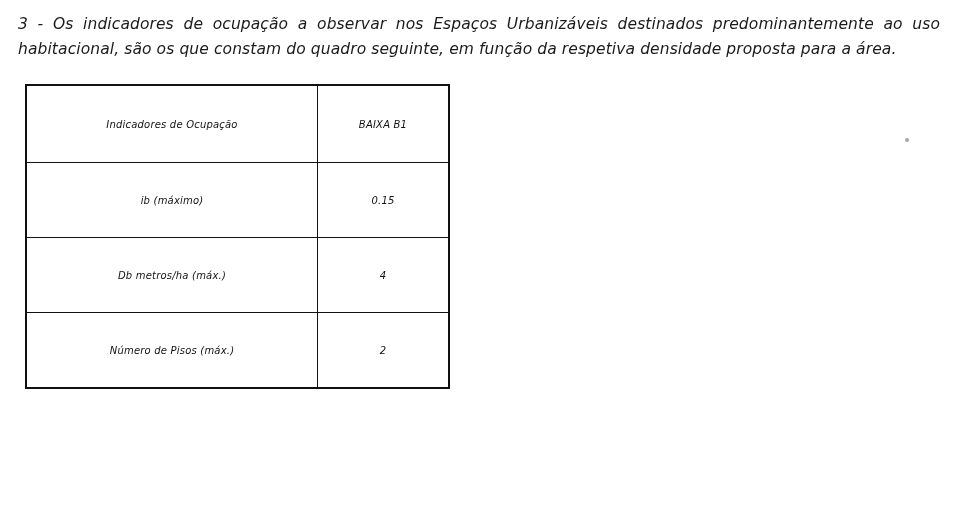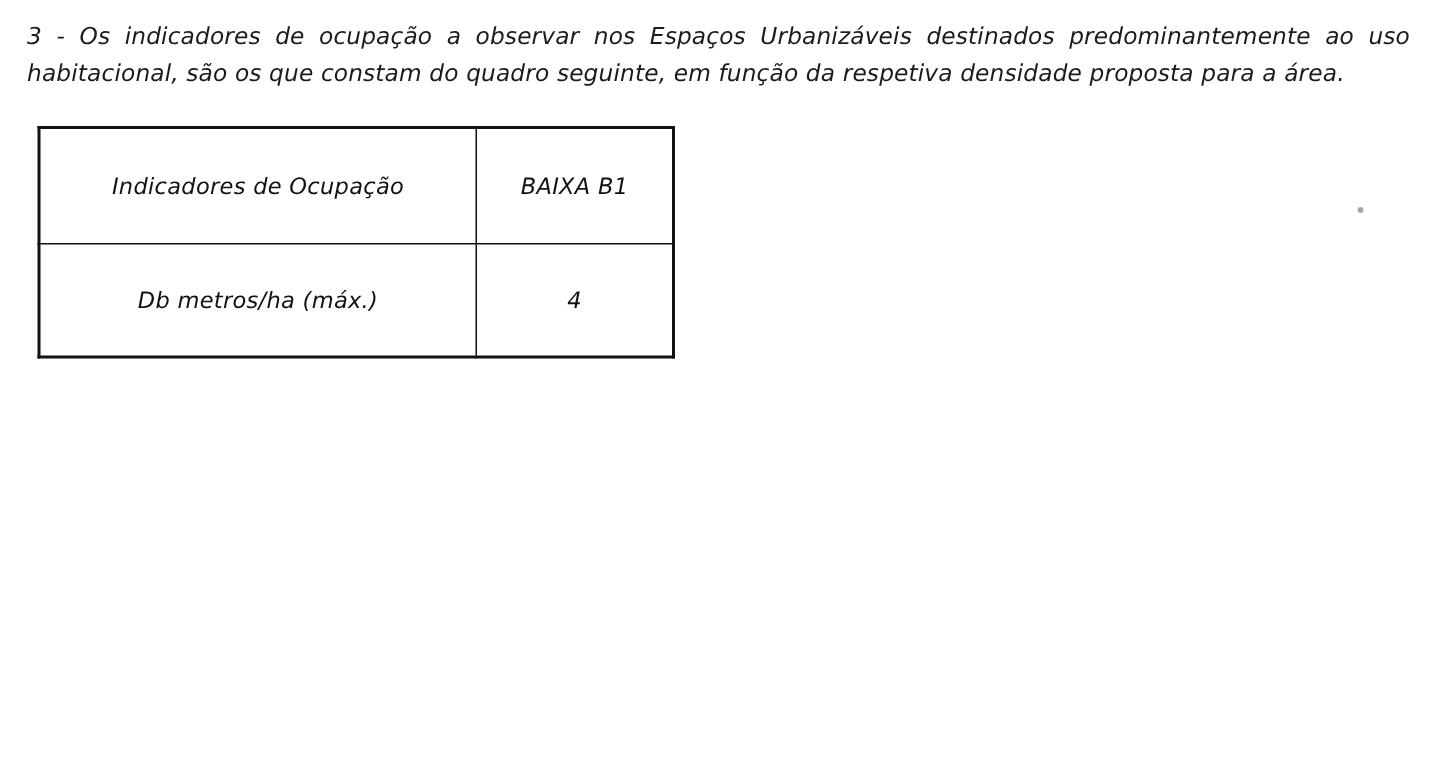--- a/index.html
+++ b/index.html
@@ -38,21 +38,21 @@
   }
   table.indicadores {
     border-collapse: collapse;
     table-layout: fixed;
     width: 416px;
     border: 2.5px solid #111111;
   }
   table.indicadores td {
     border: 1.6px solid #111111;
     font-style: italic;
-    font-size: 15px;
+    font-size: 10px;
     text-align: center;
     vertical-align: middle;
     height: 72px;
     color: #121212;
     letter-spacing: 0.2px;
   }
   table.indicadores tr:first-child td {
     height: 74px;
   }
   table.indicadores td.col-label {
@@ -80,22 +80,30 @@
   <p class="paragraph">3 - Os indicadores de ocupação a observar nos Espaços Urbanizáveis destinados predominantemente ao uso habitacional, são os que constam do quadro seguinte, em função da respetiva densidade proposta para a área.</p>
 
   <div class="table-wrap">
     <table class="indicadores">
       <tbody>
         <tr>
           <td class="col-label">Indicadores de Ocupação</td>
           <td class="col-value">BAIXA B1</td>
         </tr>
         <tr>
+          <td class="col-label">ib (máximo)</td>
+          <td class="col-value">0.15</td>
+        </tr>
+        <tr>
           <td class="col-label">Db metros/ha (máx.)</td>
           <td class="col-value">4</td>
+        </tr>
+        <tr>
+          <td class="col-label">Número de Pisos (máx.)</td>
+          <td class="col-value">2</td>
         </tr>
       </tbody>
     </table>
   </div>
 
   <span class="speck"></span>
 
 </div>
 
 </body></html>

